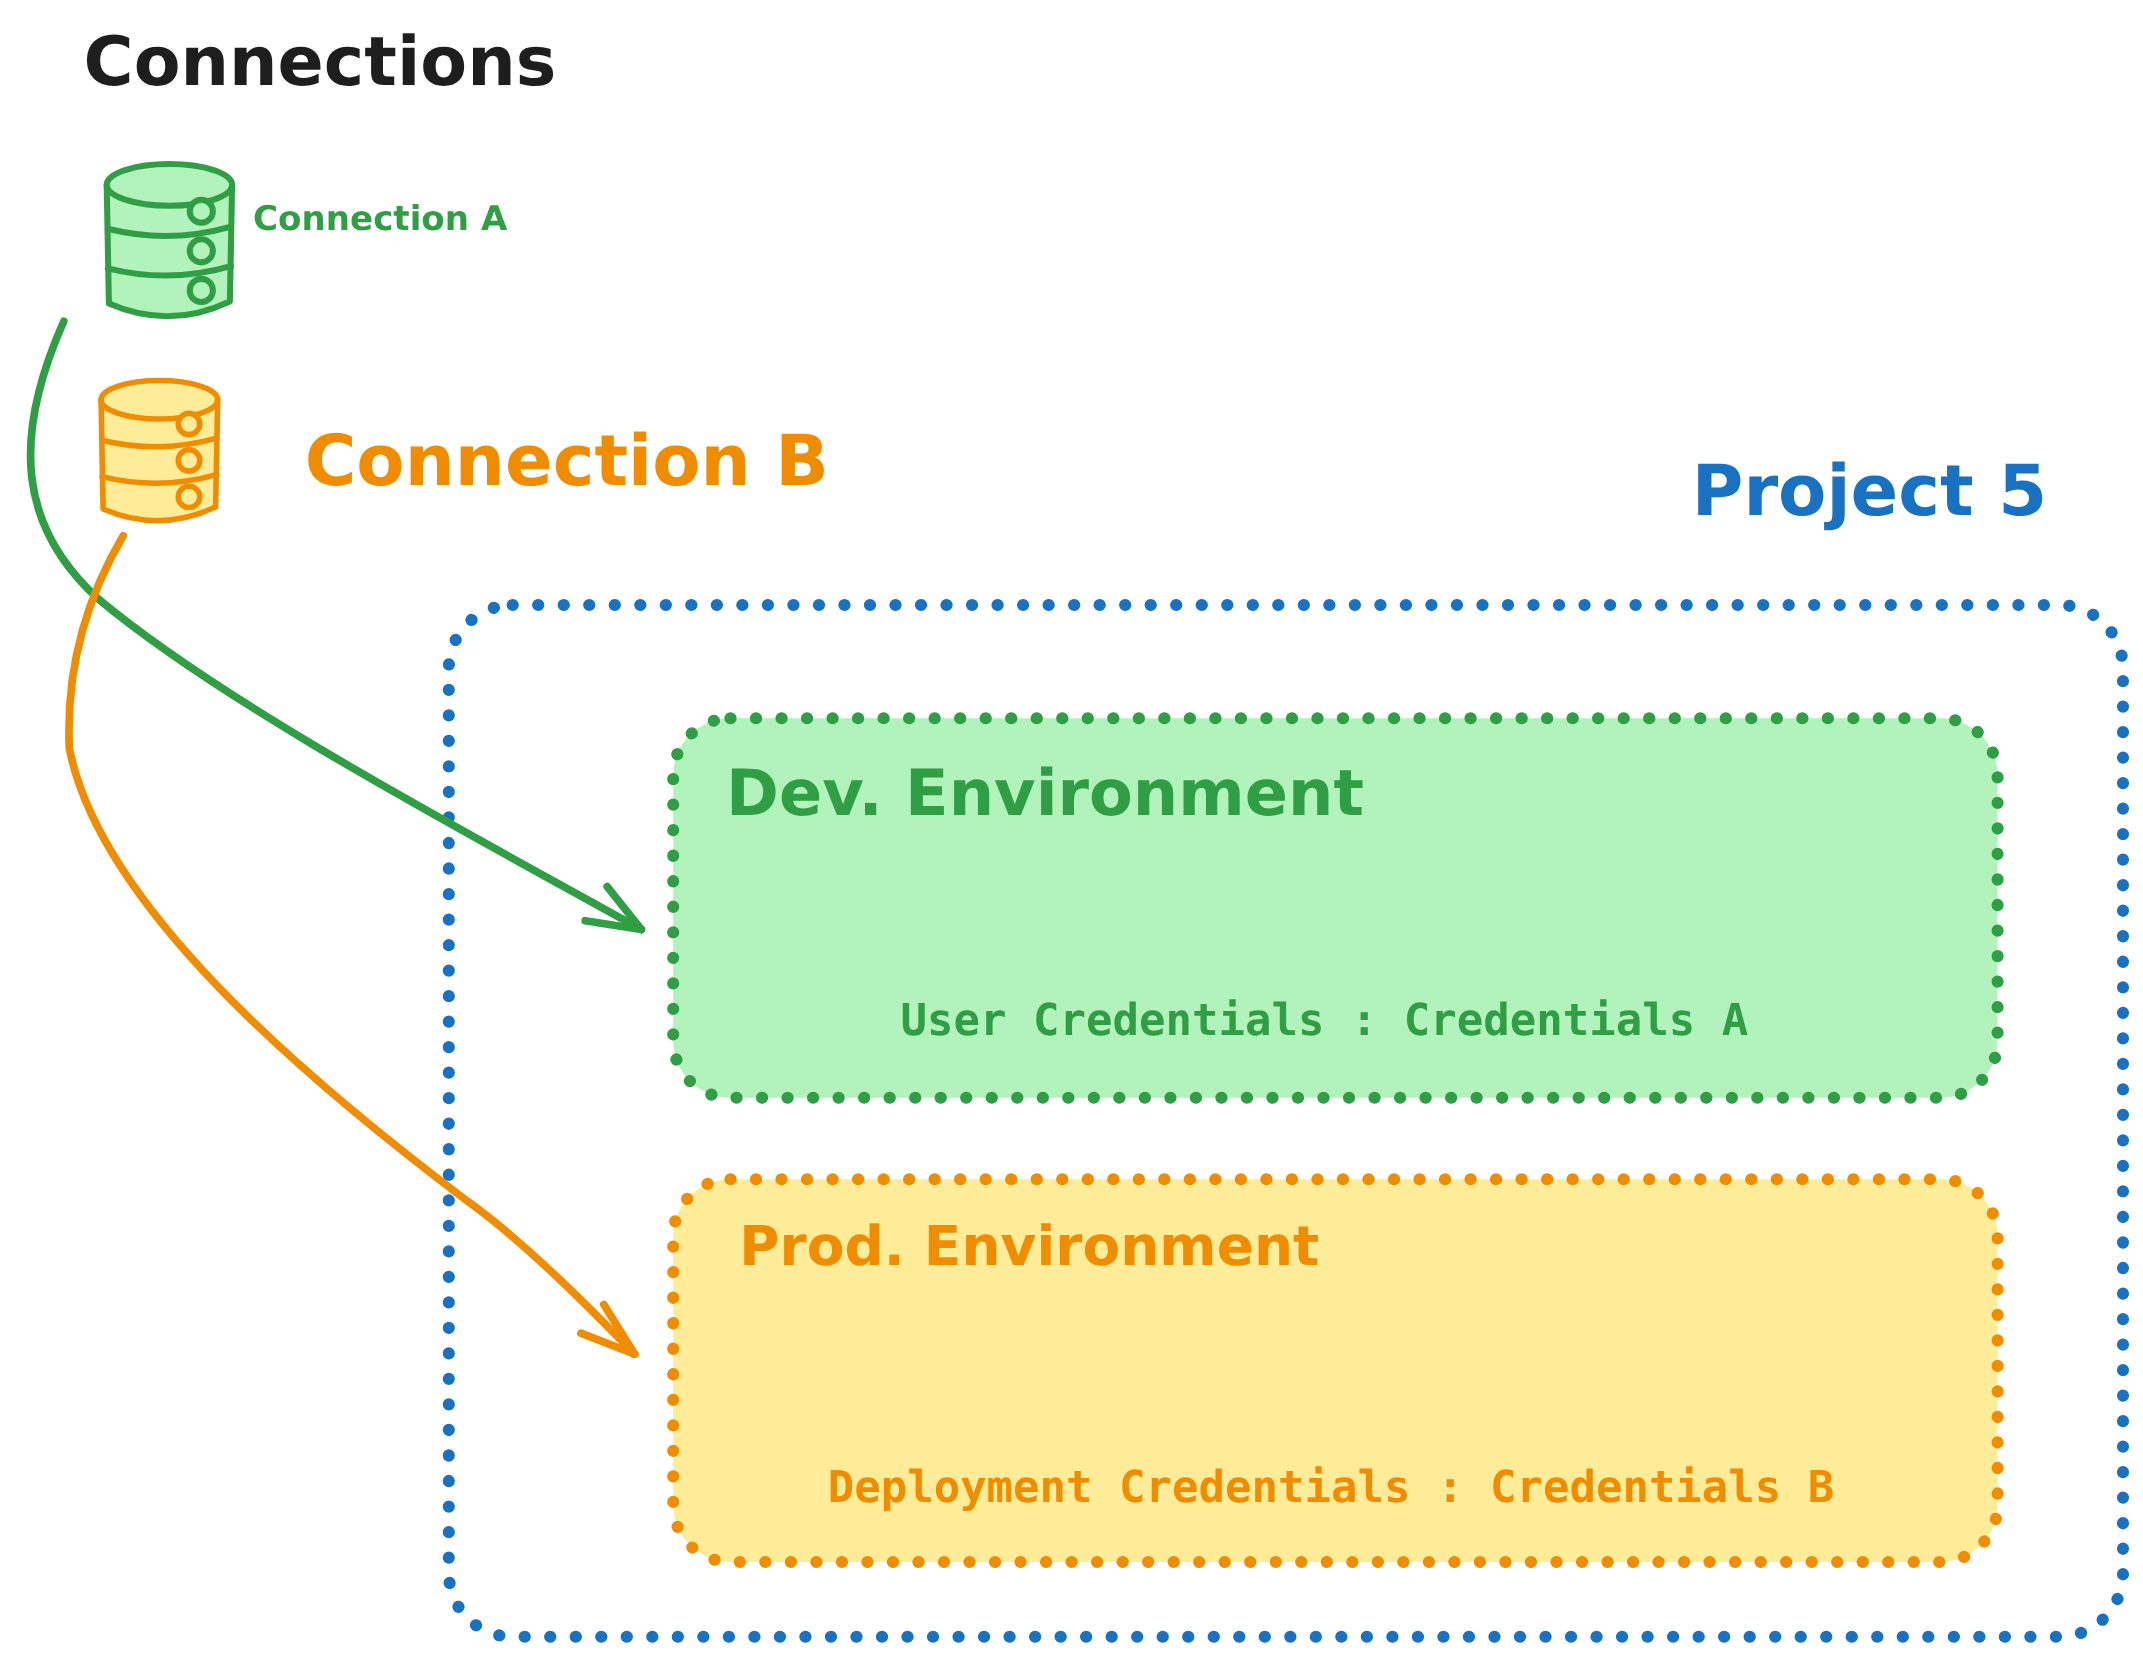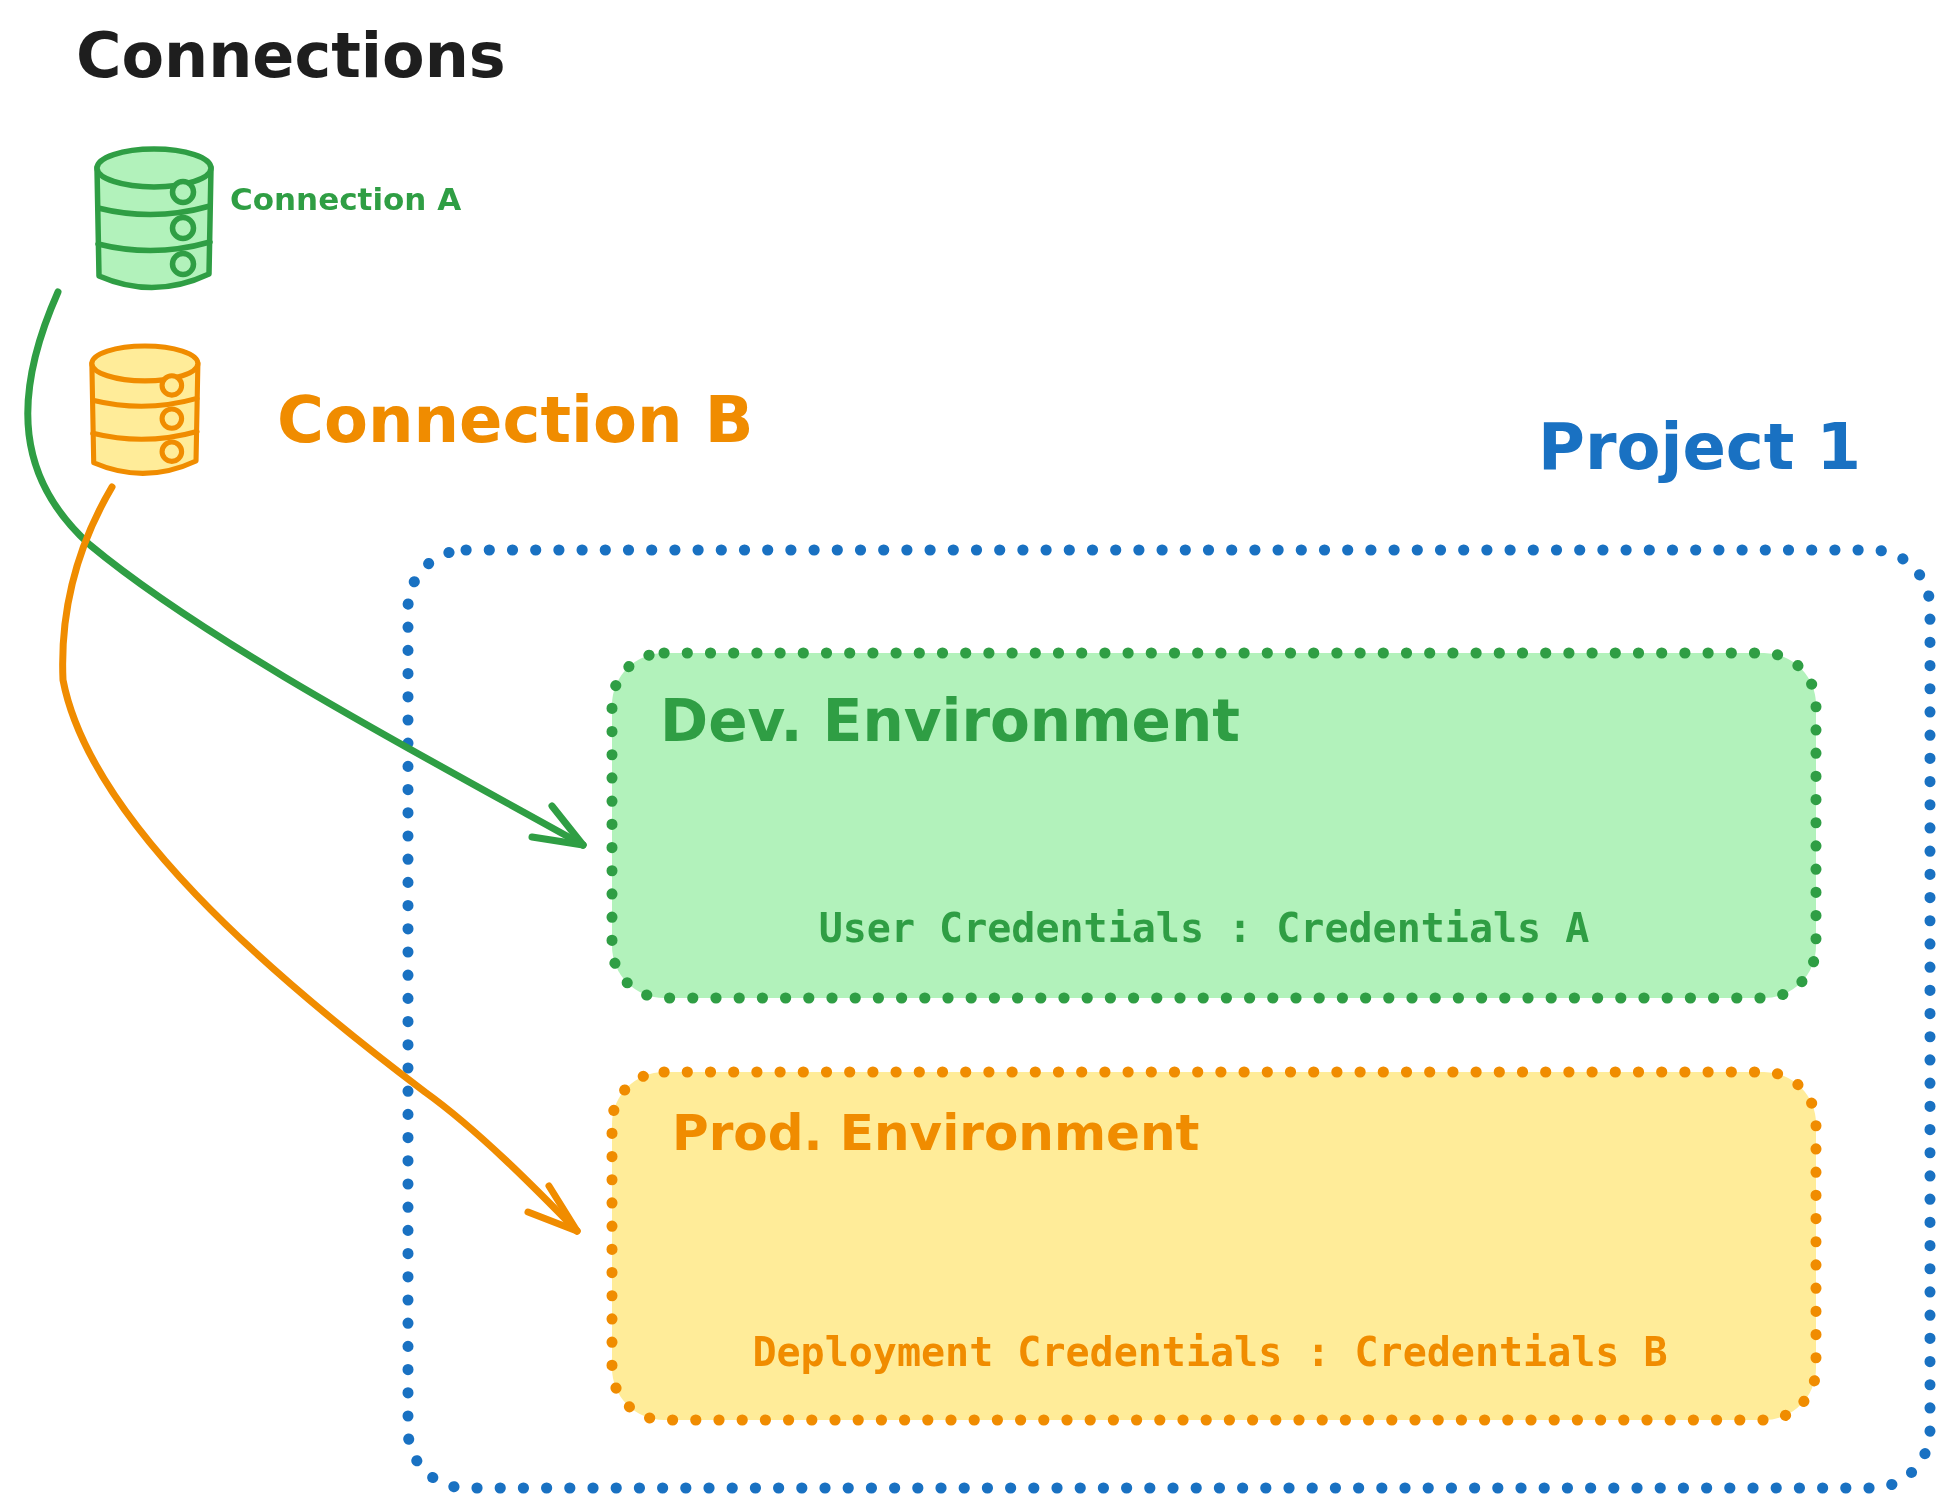--- a/index.html
+++ b/index.html
@@ -117,21 +117,21 @@
       <circle cx="88" cy="116" r="10.5"></circle>
     </g>
   </svg>
 
   <div class="txt heading">Connections</div>
 
   <div class="txt label-a">Connection A</div>
 
   <div class="txt label-b">Connection B</div>
 
-  <div class="txt project-title">Project 1</div>
+  <div class="txt project-title">Project 5</div>
 
   <div class="txt env-title dev">Dev. Environment</div>
 
   <div class="creds dev">User Credentials : Credentials A</div>
 
   <div class="txt env-title prod">Prod. Environment</div>
 
   <div class="creds prod">Deployment Credentials : Credentials B</div>
 
 </div>

